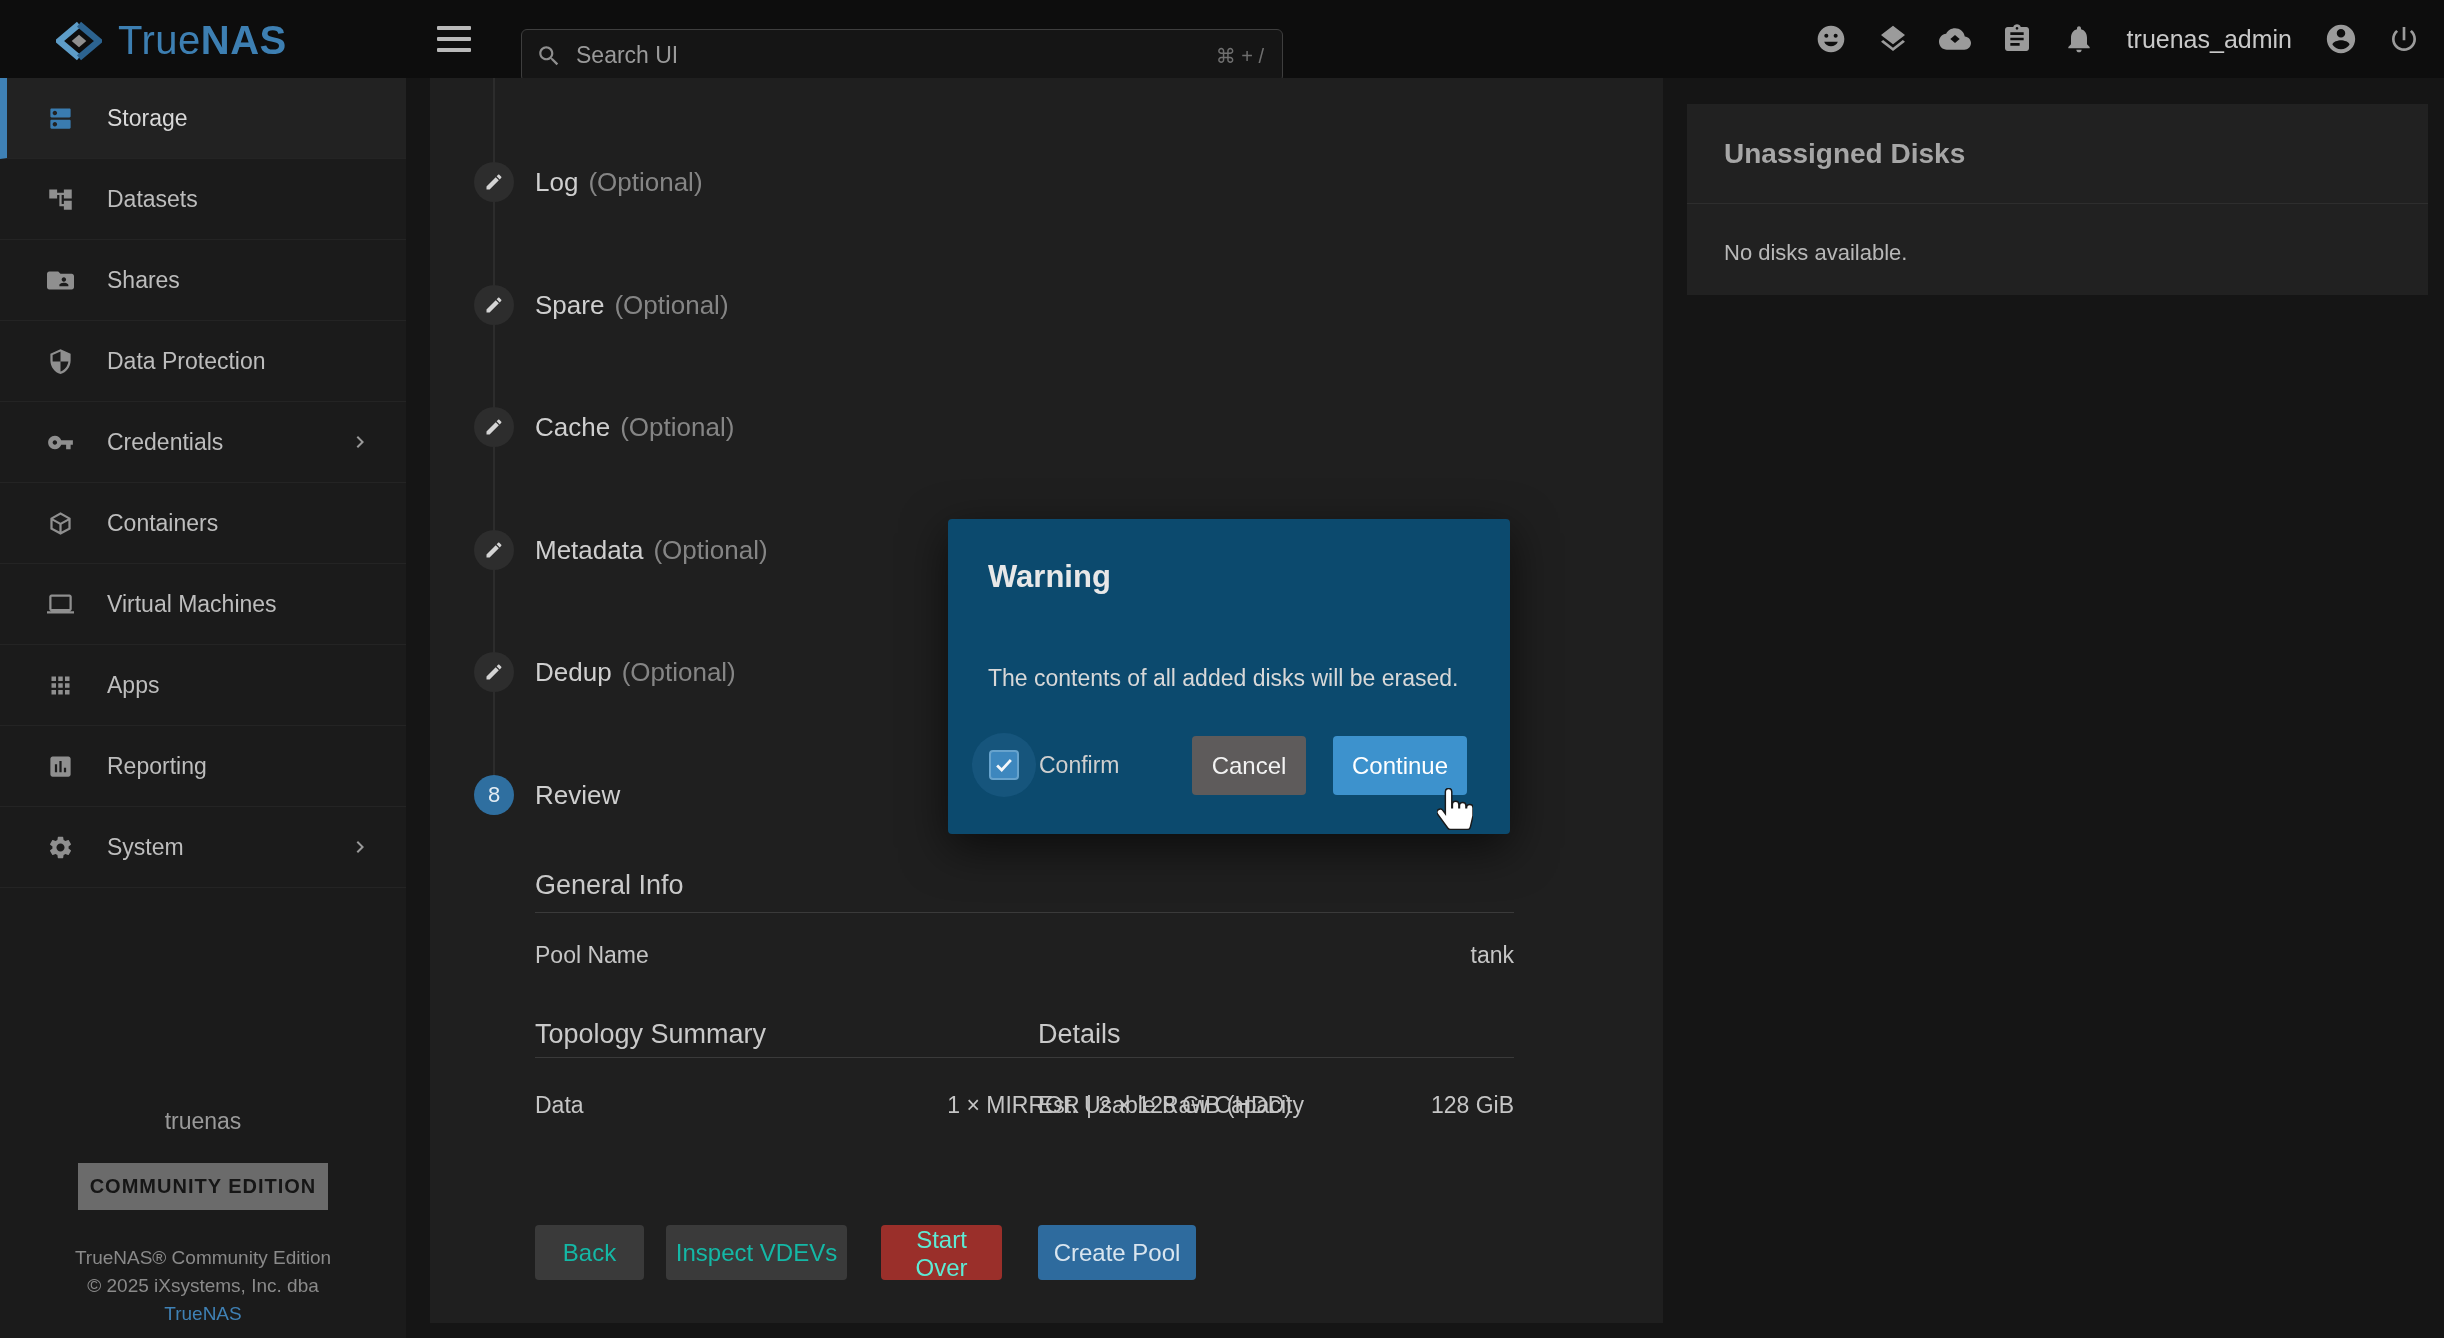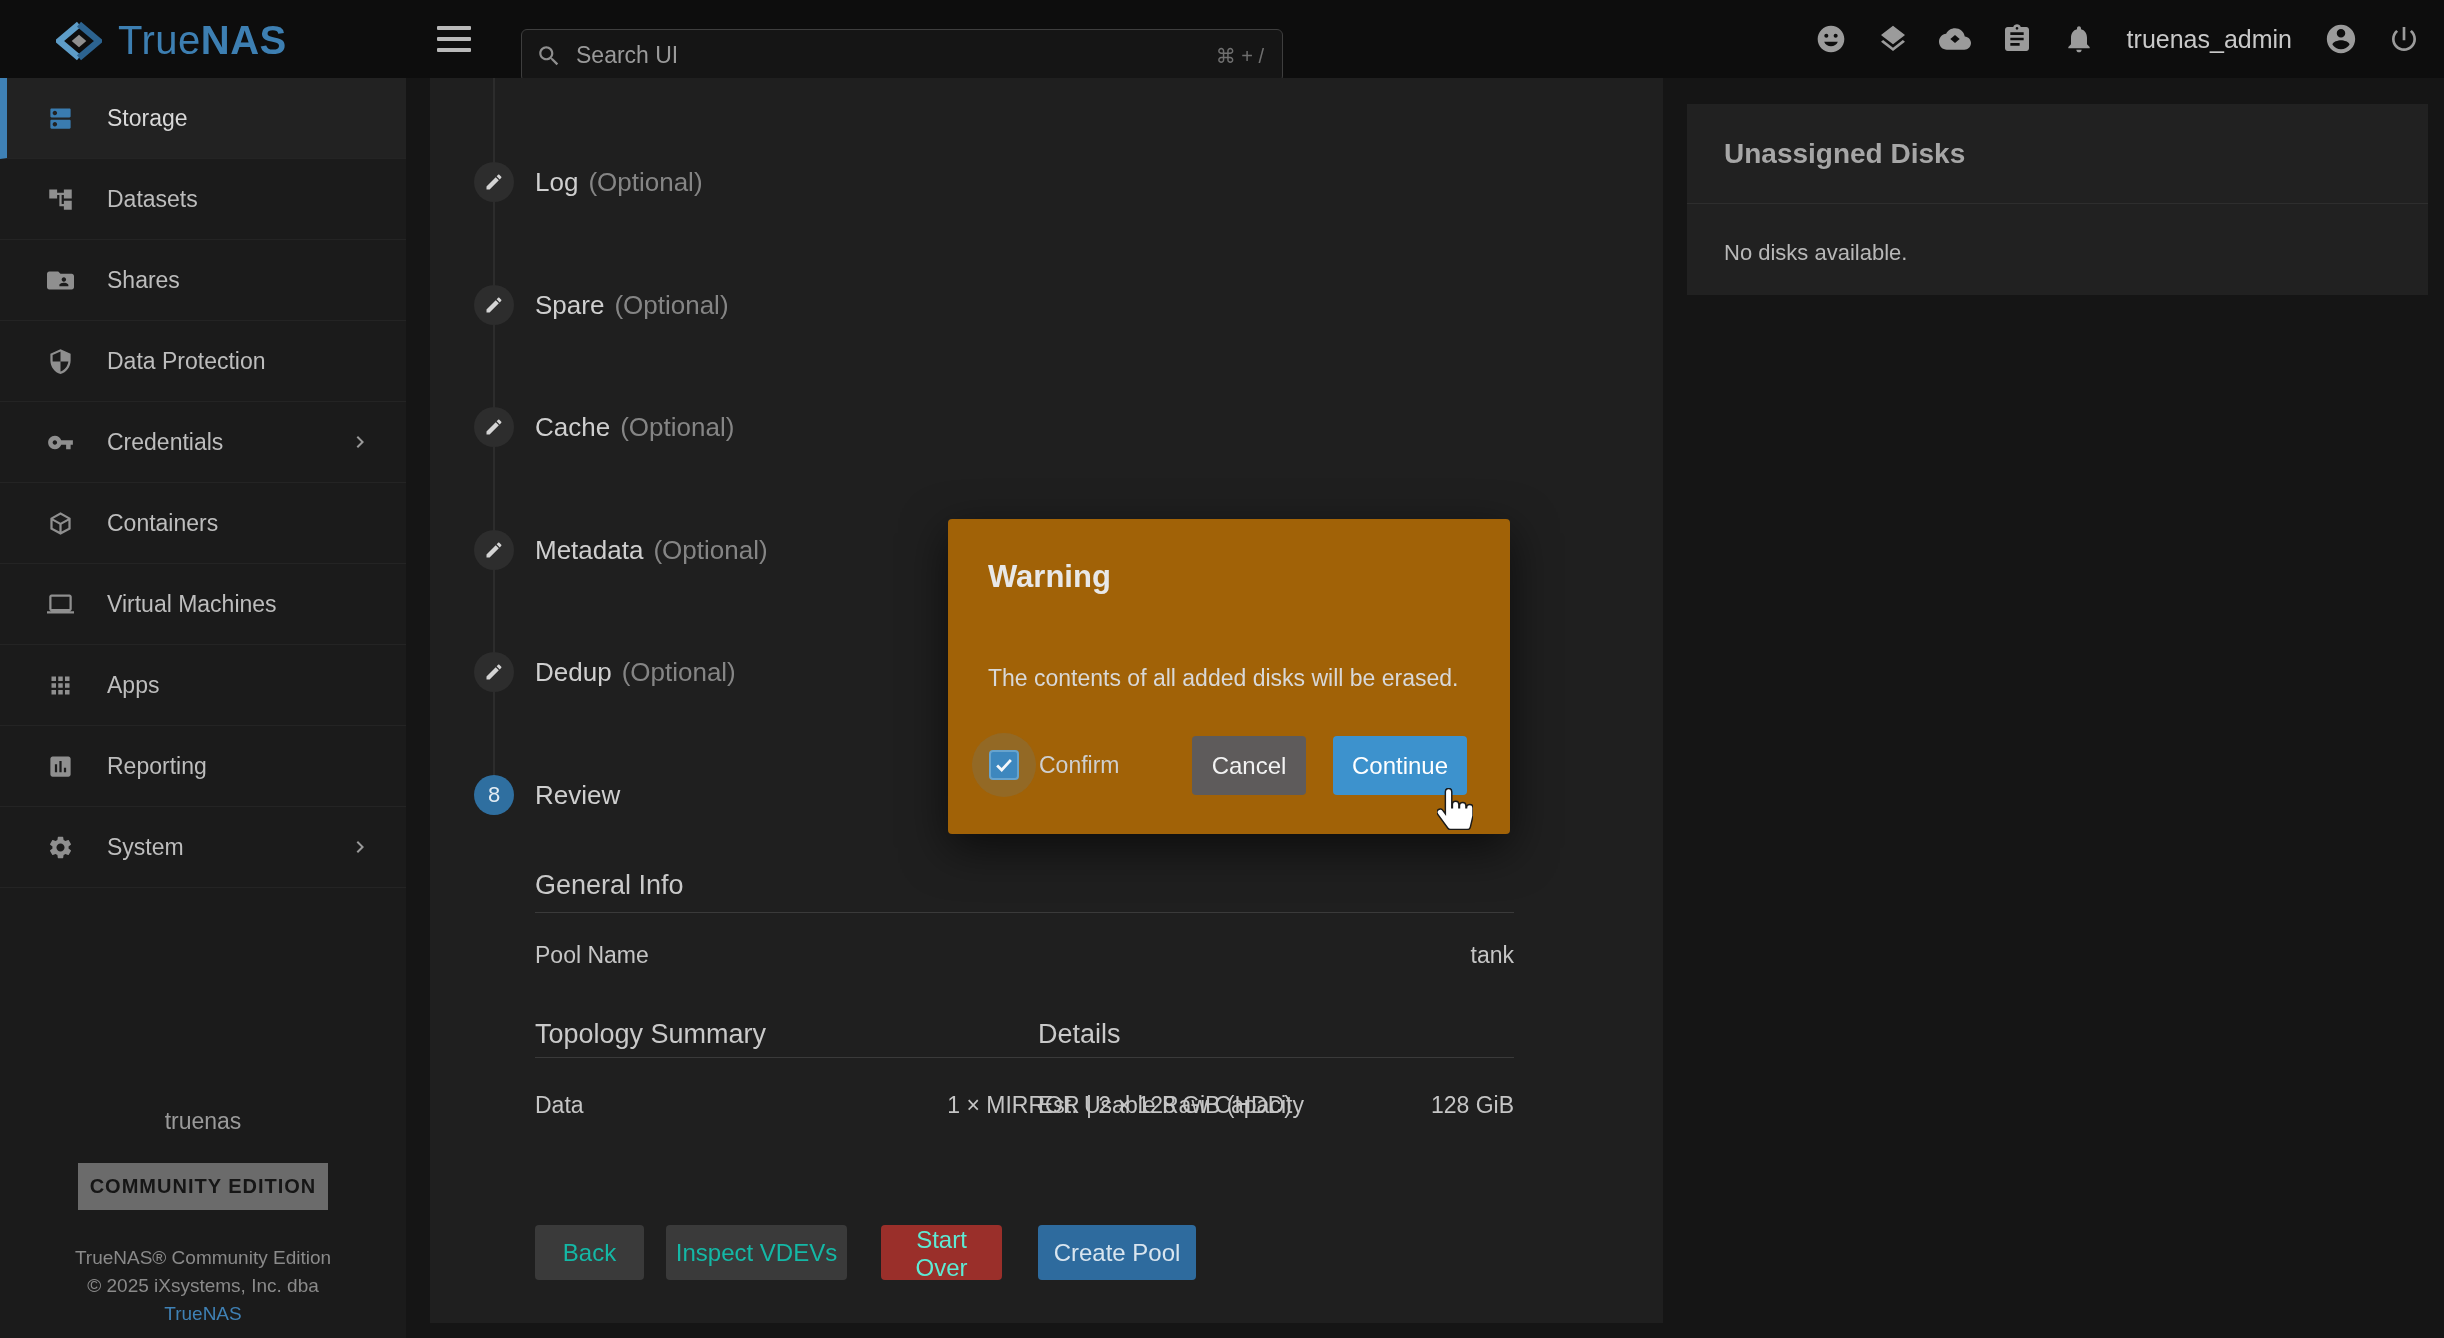--- a/index.html
+++ b/index.html
@@ -66,21 +66,21 @@
   .btn-red{background:#9a2f2a;color:#5eead4;}
   .btn-blue{background:#2e6b9e;color:#d9e5ef;}
 
   
   .panel{position:absolute;left:1687px;top:104px;width:741px;height:191px;background:#212121;}
   .panel-title{position:absolute;left:37px;top:34px;font-size:28px;font-weight:700;color:#a6a6a6;}
   .panel-div{position:absolute;left:0;top:99px;width:100%;height:1px;background:#2e2e2e;}
   .panel-empty{position:absolute;left:37px;top:136px;font-size:22px;color:#b8b8b8;}
 
   
-  .modal{position:absolute;left:948px;top:519px;width:562px;height:315px;background:#a16207;border-radius:4px;
+  .modal{position:absolute;left:948px;top:519px;width:562px;height:315px;background:#0c4a6e;border-radius:4px;
          box-shadow:0 14px 46px rgba(0,0,0,.6);}
   .modal-title{position:absolute;left:40px;top:40px;font-size:31px;font-weight:700;color:#e8e8e8;}
   .modal-body{position:absolute;left:40px;top:146px;font-size:23px;color:#d8d8d8;}
   .ripple{position:absolute;left:24px;top:214px;width:64px;height:64px;border-radius:50%;
           background:rgba(77,144,201,.16);}
   .checkbox{position:absolute;left:41px;top:231px;width:30px;height:30px;border-radius:4px;background:#3d87be;
             border:2px solid #67a3cd;display:flex;align-items:center;justify-content:center;cursor:pointer;}
   .checkbox svg{width:22px;height:22px;color:#f4f7fa;}
   .confirm-lbl{position:absolute;left:91px;top:233px;font-size:23px;color:#cfcfcf;}
   .mbtn{position:absolute;top:217px;height:59px;border:0;border-radius:4px;font-size:24px;font-family:inherit;cursor:pointer;}

